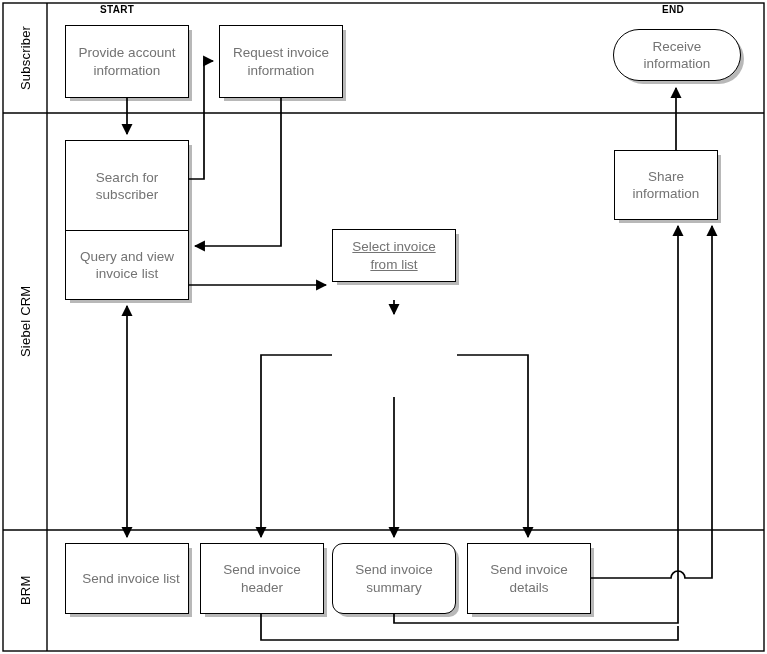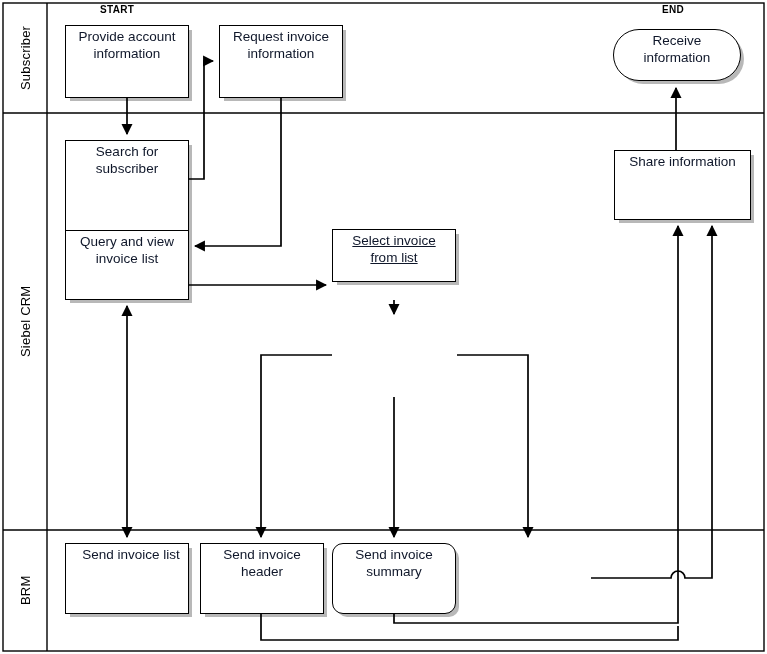--- a/index.html
+++ b/index.html
@@ -16,25 +16,25 @@
     transform:rotate(180deg);
     white-space:nowrap;
     letter-spacing:.2px;
   }
 
   .node{
     position:absolute;
     background:#ffffff;
     border:1px solid #000000;
     box-shadow:4px 4px 0 -1px rgba(0,0,0,0.28);
-    display:flex;align-items:flex-start;justify-content:center;
+    display:flex;align-items:center;justify-content:center;
     text-align:center;
     font-size:13.5px;
     line-height:1.28;
-    color:#0f172a;
+    color:#737373;
     box-sizing:border-box;
     padding:2px 4px;
   }
   .node.terminator{
     border-radius:26px;
     box-shadow:4px 4px 0 -1px rgba(0,0,0,0.28);
   }
   .marker{
     position:absolute;
     font-size:10px;
@@ -127,30 +127,33 @@
 
   <div class="node" style="left:65px;top:230px;width:124px;height:70px;">
     <span>Query and view invoice list</span>
   </div>
 
   <div class="node" style="left:332px;top:229px;width:124px;height:53px;text-decoration:underline;">
     <span>Select invoice from list</span>
   </div>
 
 
-  <div class="node" style="left:614px;top:150px;width:137px;height:70px;">
+  <div class="node" style="left:614px;top:150px;width:104px;height:70px;">
     <span>Share information</span>
   </div>
 
   <div class="node" style="left:65px;top:543px;width:124px;height:71px;padding-left:12px;">
     <span>Send invoice list</span>
   </div>
 
   <div class="node" style="left:200px;top:543px;width:124px;height:71px;">
     <span>Send invoice header</span>
   </div>
 
   <div class="node" style="left:332px;top:543px;width:124px;height:71px;border-radius:11px;">
     <span>Send invoice summary</span>
   </div>
 
+  <div class="node" style="left:467px;top:543px;width:124px;height:71px;">
+    <span>Send invoice details</span>
+  </div>
 
 </div>
 
 </body></html>

